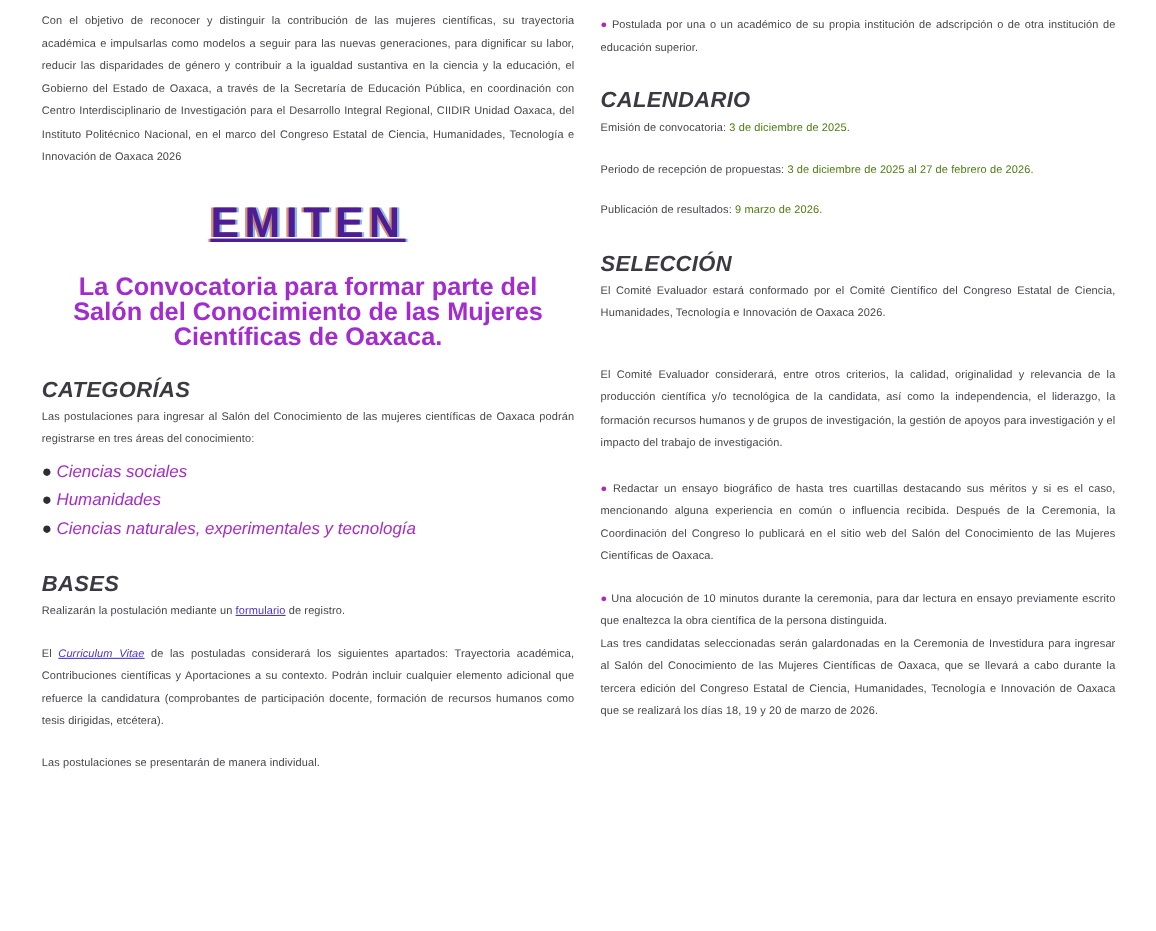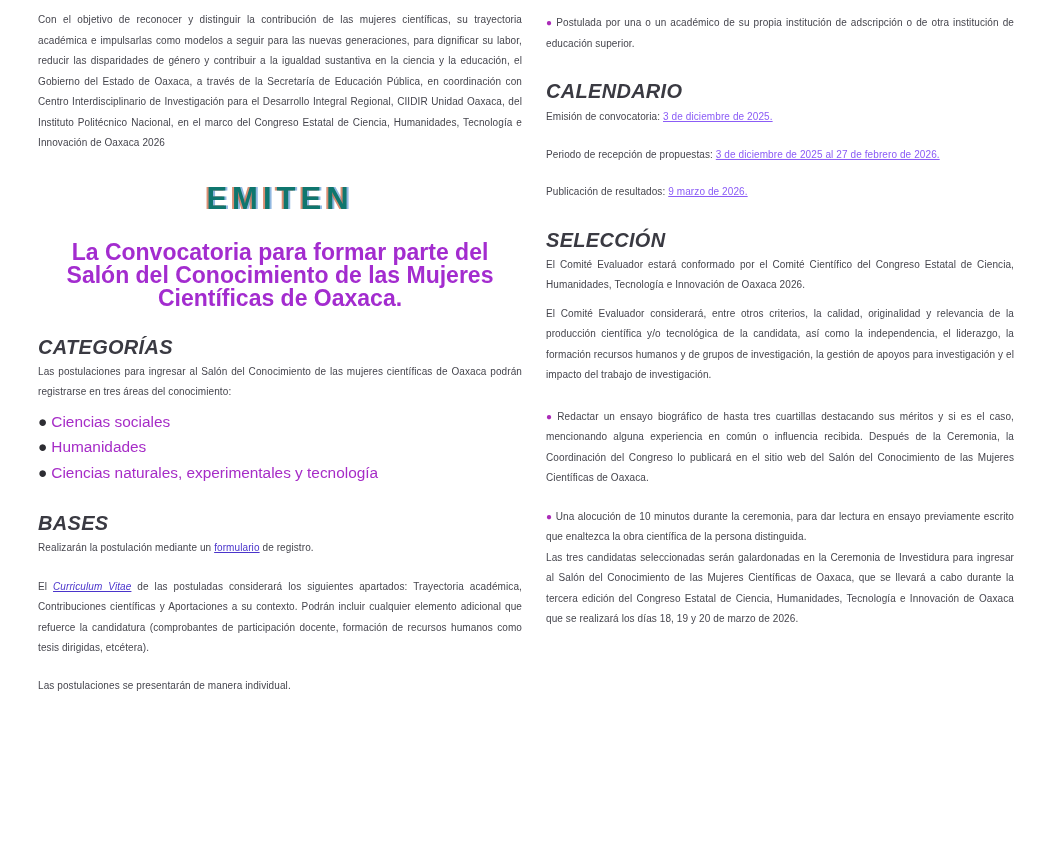--- a/index.html
+++ b/index.html
@@ -36,48 +36,50 @@
     font-weight: bold;
     font-style: italic;
     color: #3a3a42;
     letter-spacing: 0.3px;
     margin-bottom: 3px;
   }
 
   .emiten {
     margin-top: 27px;
     text-align: center;
-    font-size: 31px;
+    font-size: 39px;
     font-weight: 900;
     letter-spacing: 5px;
-    color: #0f766e;
+    color: #4c1d95;
     text-shadow: -2px 0 0 rgba(205,105,70,0.75), 2px 0 0 rgba(110,160,215,0.75);
+    text-decoration: underline;
   }
   .main-title {
     margin: 24px auto 0 auto;
     max-width: 452px;
     text-align: center;
     font-size: 23px;
     line-height: 23px;
     font-weight: bold;
     color: #a32ccf;
   }
 
   .cat-item {
     font-size: 15.4px;
     line-height: 20.5px;
     margin-top: 5px;
     color: #a62cc7;
+    font-style: italic;
   }
   .cat-item .dot { color: #2d2d33; margin-right: 4px; }
 
   .bullet-para::first-line { }
   .dot-mag { color: #ab2bb8; margin-right: 3px; }
 
-  .purple { color: #8b5cf6; text-decoration: underline; }
+  .purple { color: #4d7c0f; }
   .link {
     color: #4a34cb;
     text-decoration: underline;
     cursor: pointer;
   }
   .link.italic { font-style: italic; }
 
   .cal-line { margin-top: 17px; }
   .cal-line.first { margin-top: 4px; }
 </style>
@@ -125,21 +127,21 @@
 
     <p class="body cal-line first"><span>Emisión de convocatoria: </span><span class="purple">3 de diciembre de 2025.</span></p>
 
     <p class="body cal-line"><span>Periodo de recepción de propuestas: </span><span class="purple">3 de diciembre de 2025 al 27 de febrero de 2026.</span></p>
 
     <p class="body cal-line"><span>Publicación de resultados: </span><span class="purple">9 marzo de 2026.</span></p>
 
     <h3 class="sec-heading mt-sec">SELECCIÓN</h3>
     <p class="body">El Comité Evaluador estará conformado por el Comité Científico del Congreso Estatal de Ciencia, Humanidades, Tecnología e Innovación de Oaxaca 2026.</p>
 
-    <p class="body" style="margin-top:8px;">El Comité Evaluador considerará, entre otros criterios, la calidad, originalidad y relevancia de la producción científica y/o tecnológica de la candidata, así como la independencia, el liderazgo, la formación recursos humanos y de grupos de investigación, la gestión de apoyos para investigación y el impacto del trabajo de investigación.</p>
+    <p class="body" style="margin-top:36px;">El Comité Evaluador considerará, entre otros criterios, la calidad, originalidad y relevancia de la producción científica y/o tecnológica de la candidata, así como la independencia, el liderazgo, la formación recursos humanos y de grupos de investigación, la gestión de apoyos para investigación y el impacto del trabajo de investigación.</p>
 
 
     <p class="body bullet-para" style="margin-top:21px;"><span class="dot-mag">●</span><span>Redactar un ensayo biográfico de hasta tres cuartillas destacando sus méritos y si es el caso, mencionando alguna experiencia en común o influencia recibida. Después de la Ceremonia, la Coordinación del Congreso lo publicará en el sitio web del Salón del Conocimiento de las Mujeres Científicas de Oaxaca.</span></p>
 
     <p class="body bullet-para" style="margin-top:18px;"><span class="dot-mag">●</span><span>Una alocución de 10 minutos durante la ceremonia, para dar lectura en ensayo previamente escrito que enaltezca la obra científica de la persona distinguida.</span></p>
 
     <p class="body">Las tres candidatas seleccionadas serán galardonadas en la Ceremonia de Investidura para ingresar al Salón del Conocimiento de las Mujeres Científicas de Oaxaca, que se llevará a cabo durante la tercera edición del Congreso Estatal de Ciencia, Humanidades, Tecnología e Innovación de Oaxaca que se realizará los días 18, 19 y 20 de marzo de 2026.</p>
 
   </div>
 

